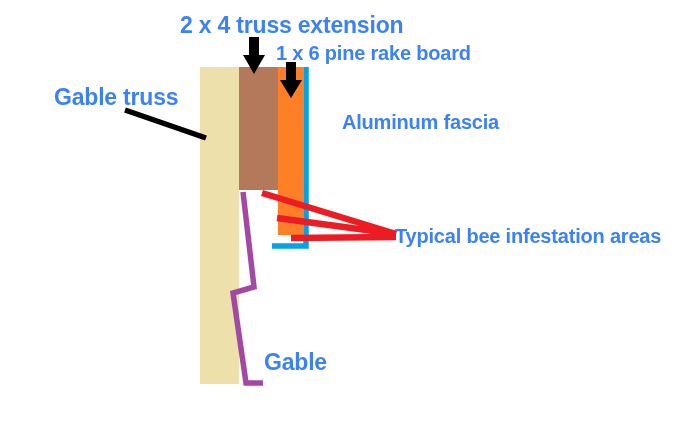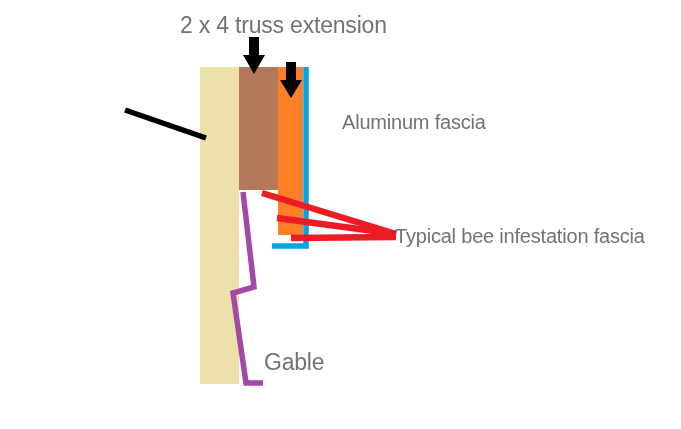--- a/index.html
+++ b/index.html
@@ -21,22 +21,22 @@
   #canvas svg {
     position: absolute;
     top: 0;
     left: 0;
     width: 681px;
     height: 429px;
   }
   .dgm-label {
     position: absolute;
     font-family: "Liberation Sans", sans-serif;
-    font-weight: normal;
-    color: #737373;
+    font-weight: bold;
+    color: #3b82f6;
     white-space: nowrap;
     line-height: 1;
     letter-spacing: -0.2px;
   }
   #label-truss-extension {
     left: 180px;
     top: 14px;
     font-size: 23px;
   }
   #label-rake-board {
@@ -98,21 +98,23 @@
     <g>
       <line x1="262" y1="193" x2="396" y2="234" stroke="#ED1C24" stroke-width="6.5" stroke-linecap="butt"></line>
       <line x1="277" y1="218" x2="396" y2="234" stroke="#ED1C24" stroke-width="6.5" stroke-linecap="butt"></line>
       <line x1="291" y1="238" x2="396" y2="237" stroke="#ED1C24" stroke-width="6.5" stroke-linecap="butt"></line>
     </g>
 
   </svg>
 
   <div class="dgm-label" id="label-truss-extension">2 x 4 truss extension</div>
 
+  <div class="dgm-label" id="label-rake-board">1 x 6 pine rake board</div>
 
   <div class="dgm-label" id="label-aluminum-fascia">Aluminum fascia</div>
 
-  <div class="dgm-label" id="label-bee-areas">Typical bee infestation fascia</div>
+  <div class="dgm-label" id="label-bee-areas">Typical bee infestation areas</div>
 
+  <div class="dgm-label" id="label-gable-truss">Gable truss</div>
 
   <div class="dgm-label" id="label-siding">Gable</div>
 
 </div>
 
 </body></html>

